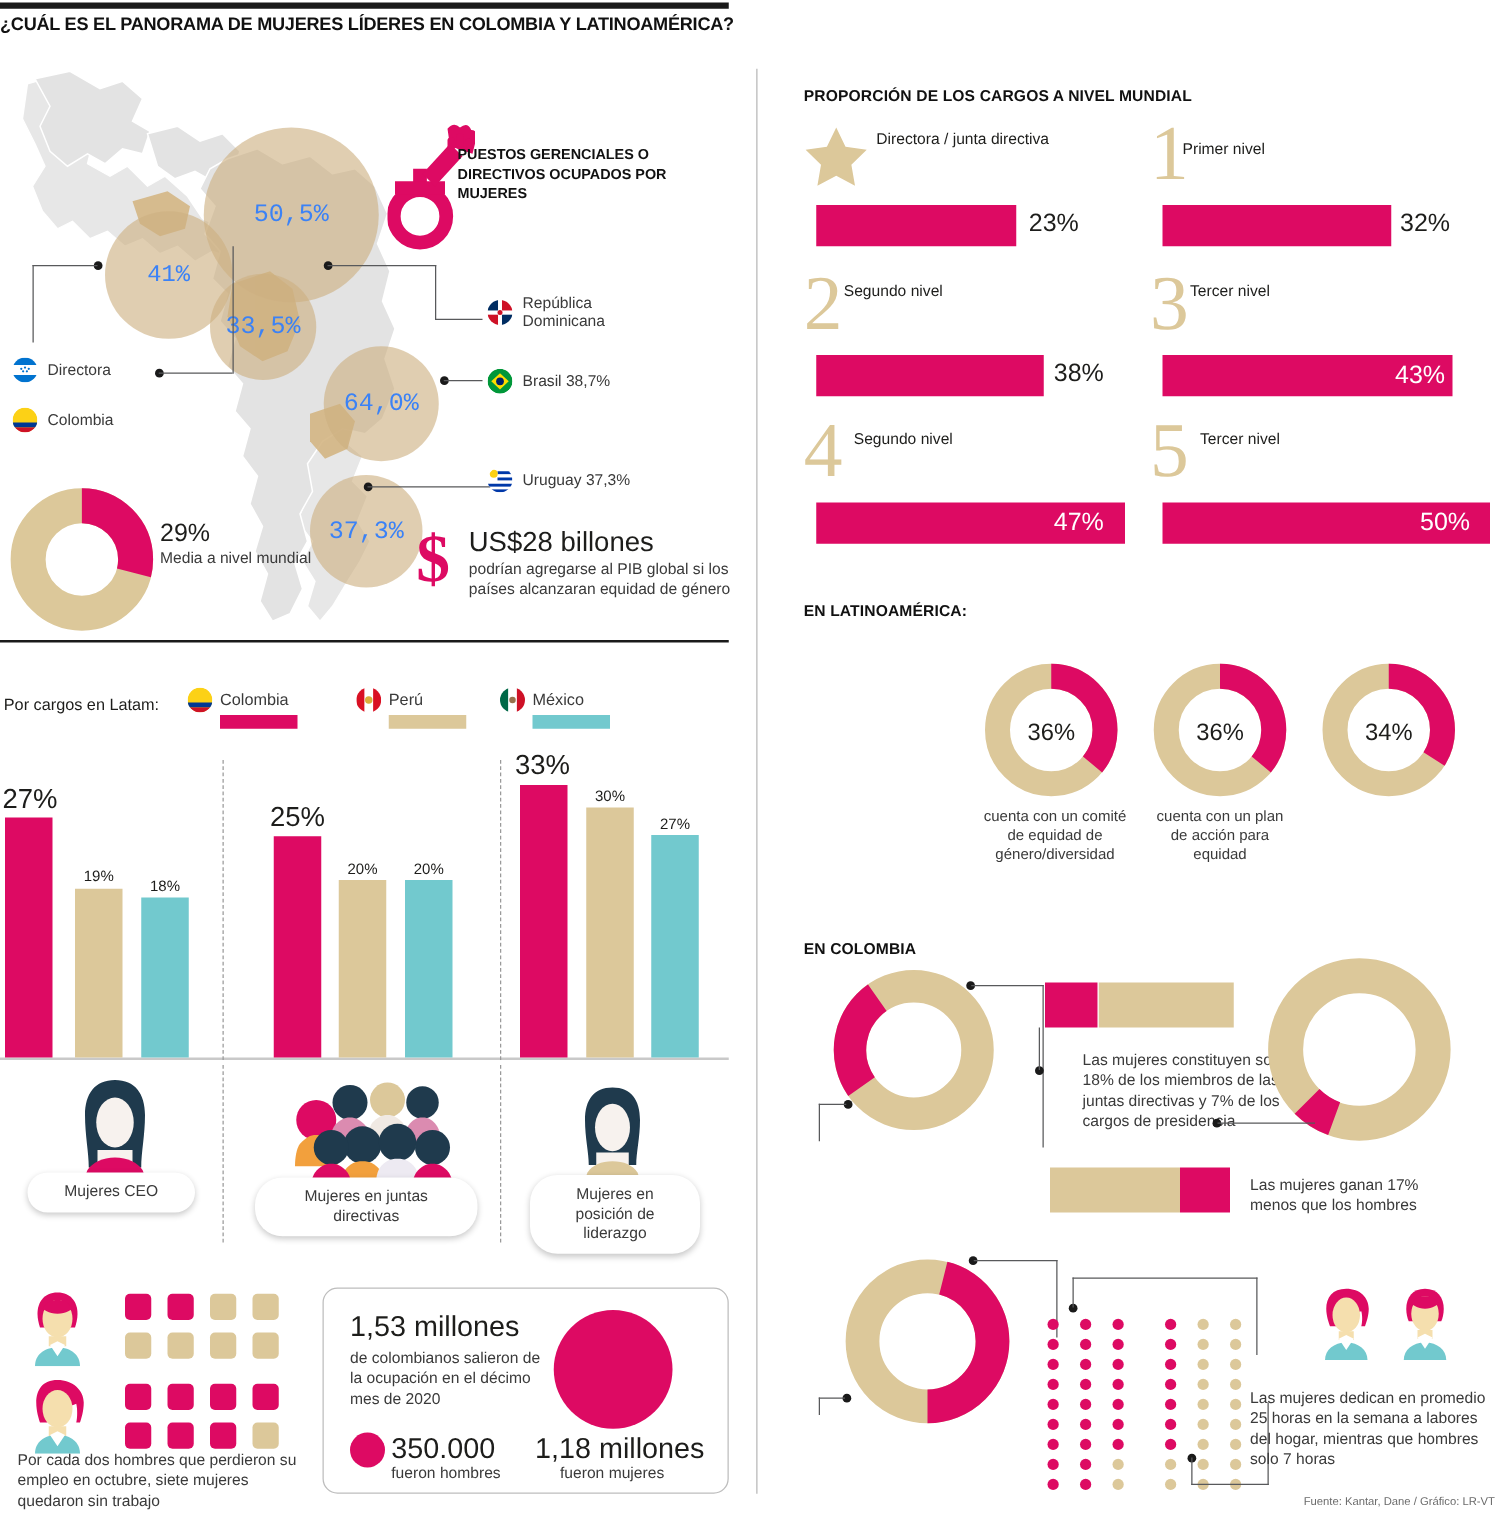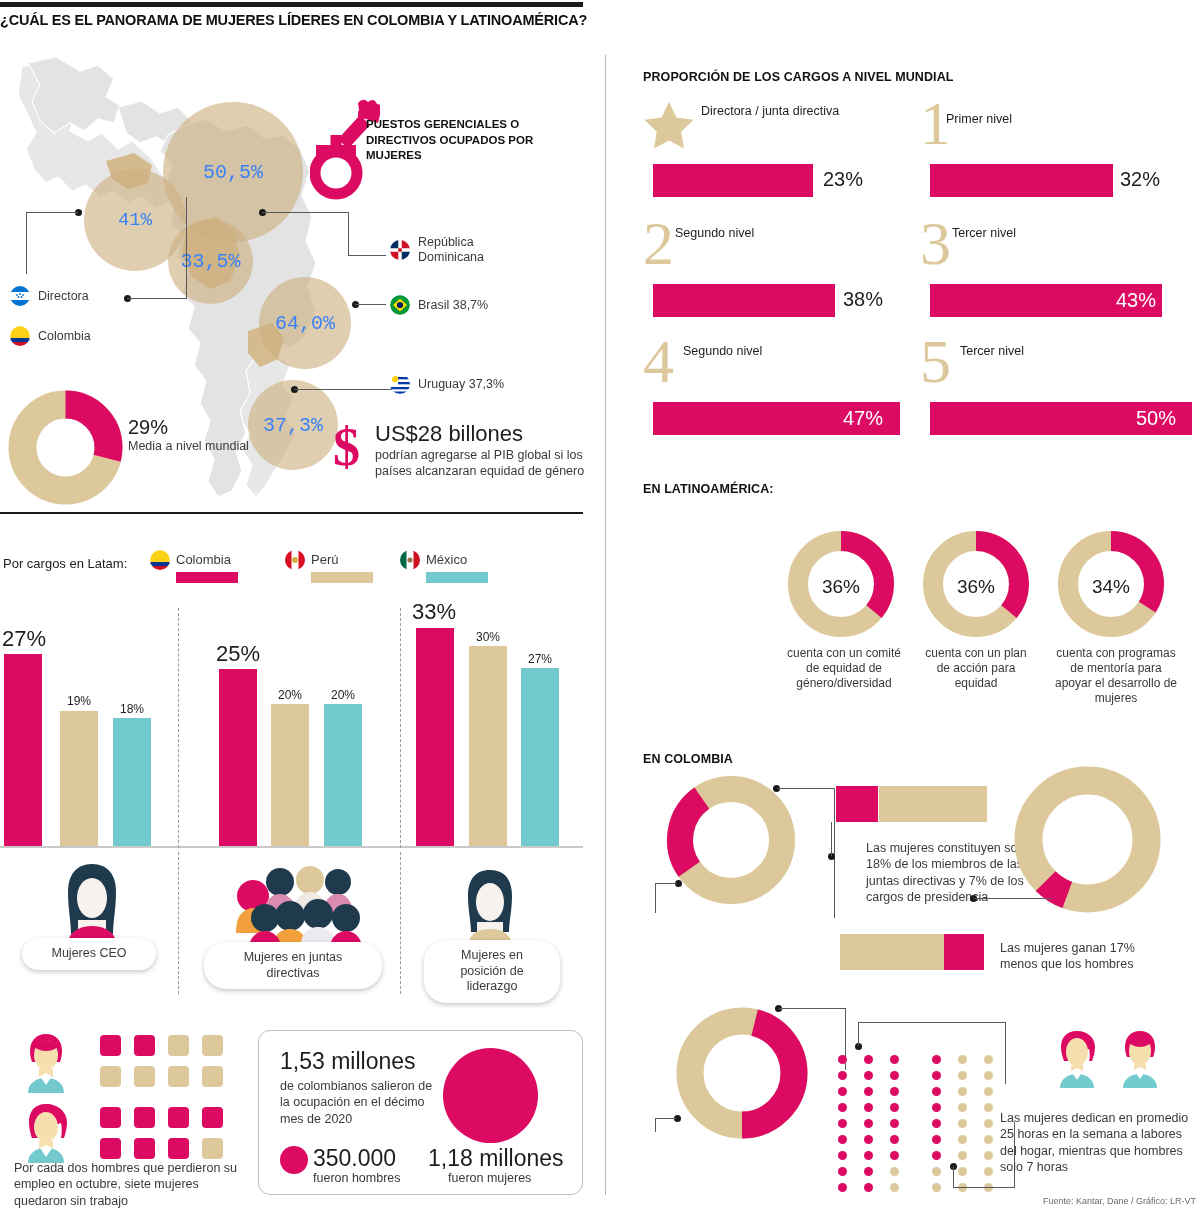--- a/index.html
+++ b/index.html
@@ -520,21 +520,20 @@
     <div class="ld-val">36%</div>
     <div class="ld-cap" style="width:112px;">cuenta con un plan de acción para equidad</div>
   </div>
 
   <div class="ladonut" style="left:1055px;top:528px;">
     <svg width="112" height="112" viewBox="0 0 112 112">
       <circle cx="56" cy="56" r="43" fill="none" stroke="#DCC89A" stroke-width="20"></circle>
       <circle cx="56" cy="56" r="43" fill="none" stroke="#DD0A63" stroke-width="20" stroke-dasharray="91.9 178.2" transform="rotate(-90 56 56)"></circle>
     </svg>
     <div class="ld-val">34%</div>
-    <div class="ld-cap" style="width:130px;left:-4px;">cuenta con programas de mentoría para apoyar el desarrollo de mujeres</div>
   </div>
 
   <div class="sec-title" style="left:643px;top:752px;">EN COLOMBIA</div>
 
   <span style="position:absolute;left:663px;top:772px;">
     <svg width="136" height="136" viewBox="0 0 136 136">
       <circle cx="68" cy="68" r="51" fill="none" stroke="#DCC89A" stroke-width="26"></circle>
       <circle cx="68" cy="68" r="51" fill="none" stroke="#DD0A63" stroke-width="26" stroke-dasharray="80.1 240.3" transform="rotate(145 68 68)"></circle>
     </svg>
   </span>

